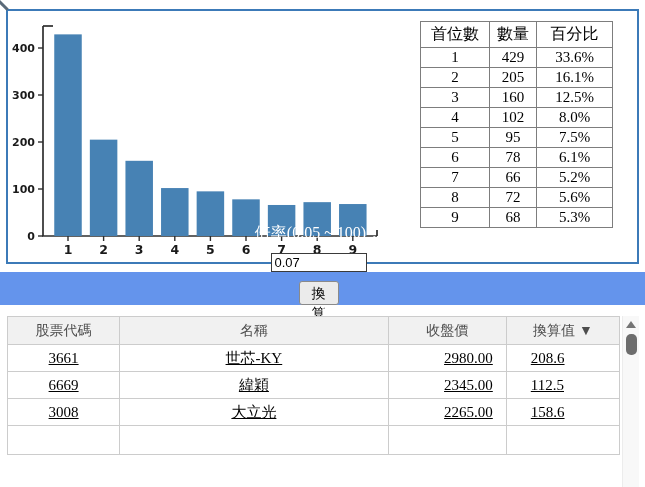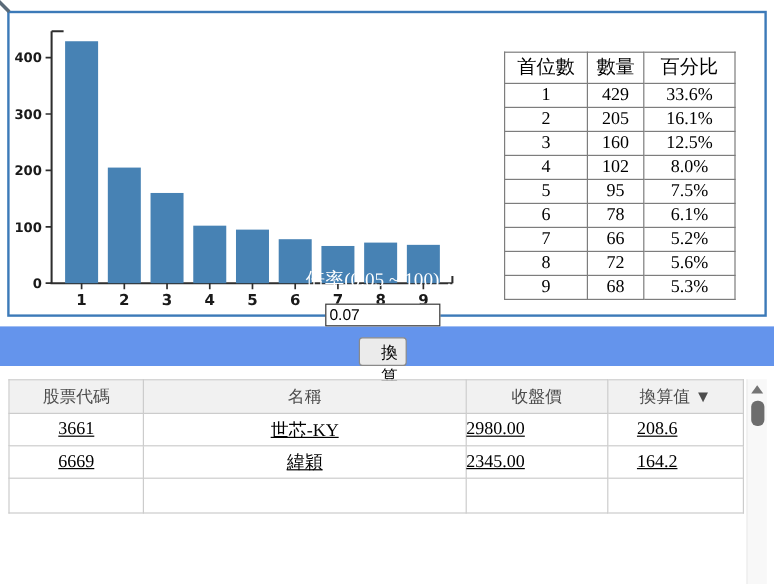--- a/index.html
+++ b/index.html
@@ -12,21 +12,21 @@
     transform:rotate(45deg);transform-origin:left top;z-index:5;
   }
   
   .top-panel{
     position:absolute;left:6px;top:9px;width:629px;height:251px;
     border:2px solid #3c7ab8;background:#fff;
   }
   #chart{position:absolute;left:0;top:0;}
   
   .digit-table{
-    position:absolute;left:412px;top:32px;border-collapse:collapse;
+    position:absolute;left:412px;top:10px;border-collapse:collapse;
     font-family:"Liberation Serif","DejaVu Serif",serif;color:#000;
   }
   .digit-table th,.digit-table td{border:1px solid #7d7d7d;text-align:center;padding:0;}
   .digit-table th{height:25px;font-weight:400;font-size:16px;}
   .digit-table th:nth-child(1){width:68px;}
   .digit-table th:nth-child(2){width:46px;}
   .digit-table th:nth-child(3){width:75px;margin-left:48px;}
   .digit-table td{height:19px;font-size:15px;}
   
   .banner{
@@ -39,38 +39,37 @@
     white-space:nowrap;
   }
   .banner-input{
     width:88px;height:16px;border:1px solid #3a3a3a;font-size:13px;padding:1px 3px;
     font-family:"Liberation Sans",sans-serif;background:#fff;color:#000;
   }
   .banner-button{
     width:40px;height:24px;background:#ebebeb;border:1px solid #8a8a8a;border-radius:3px;
     font-size:14px;color:#000;font-family:"Liberation Sans",sans-serif;line-height:20px;
     cursor:pointer;
-    text-align:right;
   }
   
   .stock-area{position:absolute;left:7px;top:316px;width:632px;}
   .stock-table{border-collapse:collapse;width:613px;table-layout:fixed;}
   .stock-table col:nth-child(1){width:112px;}
   .stock-table col:nth-child(2){width:268px;}
   .stock-table col:nth-child(3){width:118px;}
   .stock-table col:nth-child(4){width:113px;}
   .stock-table th{
     height:27px;background:#f1f1f1;color:#4d4d4d;font-weight:400;font-size:14px;
     border:1px solid #ccc;padding:0;cursor:pointer;
   }
   .stock-table td{
     height:26px;border:1px solid #ccc;text-align:center;padding:0;
     font-family:"Liberation Serif","DejaVu Serif",serif;font-size:15px;color:#000;text-decoration:underline;
   }
-  .stock-table td:nth-child(3){text-align:left;padding-right:13px;}
+  .stock-table td:nth-child(3){text-align:right;padding-right:13px;}
   .stock-table td:nth-child(4){text-align:left;padding-right:12px;padding-left:24px;}
   .stock-table tr.partial td{height:28px;}
   
   .vscroll{
     position:absolute;left:615px;top:0;width:17px;height:171px;
     background:#f8f8f8;border-left:1px solid #ececec;box-sizing:border-box;
   }
   .vscroll-up{height:16px;display:flex;align-items:center;justify-content:center;cursor:pointer;}
   .arrow-up{
     width:0;height:0;border-left:5px solid transparent;border-right:5px solid transparent;
@@ -211,21 +210,27 @@
         <tr>
           <td>3661</td>
           <td>世芯-KY</td>
           <td>2980.00</td>
           <td>208.6</td>
         </tr>
         <tr>
           <td>6669</td>
           <td>緯穎</td>
           <td>2345.00</td>
-          <td>164.2</td>
+          <td>112.5</td>
+        </tr>
+        <tr>
+          <td>3008</td>
+          <td>大立光</td>
+          <td>2265.00</td>
+          <td>158.6</td>
         </tr>
         <tr class="partial">
           <td></td>
           <td></td>
           <td></td>
           <td></td>
         </tr>
       </tbody>
   </table>
   <div class="vscroll">

